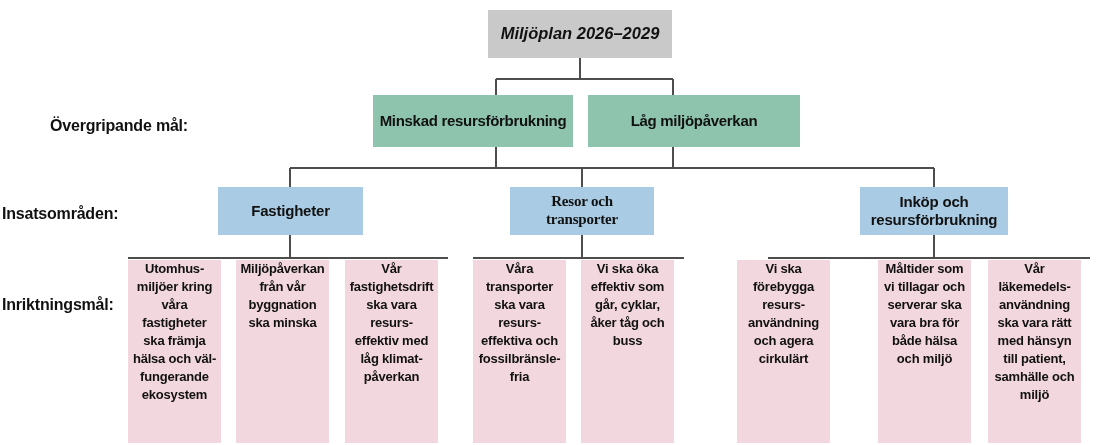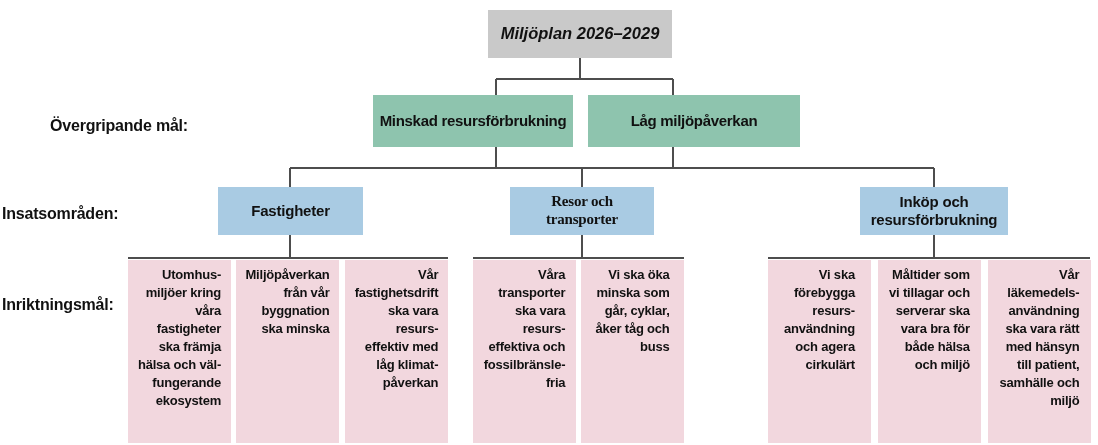--- a/index.html
+++ b/index.html
@@ -39,27 +39,27 @@
   .n-og2   { left:588px; top:95px;  width:212px; height:52px; }
   .green   { background:var(--green,#8ec4ae); font-size:15px; letter-spacing:-0.3px; }
 
   .n-fa1   { left:218px; top:187px; width:145px; height:48px; }
   .n-fa2   { left:510px; top:187px; width:144px; height:48px;font-family:Liberation Serif, serif; }
   .n-fa3   { left:860px; top:187px; width:148px; height:48px; }
   .blue    { background:var(--blue,#a9cbe3); font-size:15px; letter-spacing:-0.2px; }
 
   .pink {
     background:var(--pink,#f2d7de);
-    top:260px; width:103px; height:183px;
-    align-items:flex-start; padding-top:6px;
-    font-size:13px; line-height:18px; letter-spacing:-0.2px;text-align:right;
+    top:260px; width:93px; height:183px;
+    align-items:flex-start; padding-top:0;
+    font-size:13px; line-height:18px; letter-spacing:-0.2px;
   }
   .n-d1 { left:128px; } .n-d2 { left:236px; } .n-d3 { left:345px; }
   .n-d4 { left:473px; } .n-d5 { left:581px; }
-  .n-d6 { left:768px; } .n-d7 { left:878px; } .n-d8 { left:988px; }
+  .n-d6 { left:737px; } .n-d7 { left:878px; } .n-d8 { left:988px; }
 </style>
 </head>
 <body>
 
 <div class="canvas">
 
   <svg class="connectors" width="1098" height="445" viewBox="0 0 1098 445" aria-hidden="true">
     <path class="conn" d="M580 58 V79 M496 79 H673 M496 79 V95 M673 79 V95"></path>
     <path class="conn" d="M496 147 V168 M673 147 V168 M290 168 H934 M290 168 V187 M582 168 V187 M934 168 V187"></path>
     <path class="conn" d="M290 235 V258 M582 235 V258 M934 235 V258"></path>
@@ -101,21 +101,21 @@
 låg klimat-
 påverkan</div>
   <div class="node pink n-d4">Våra
 transporter
 ska vara
 resurs-
 effektiva och
 fossilbränsle-
 fria</div>
   <div class="node pink n-d5">Vi ska öka
-minska som
+effektiv som
 går, cyklar,
 åker tåg och
 buss</div>
   <div class="node pink n-d6">Vi ska
 förebygga
 resurs-
 användning
 och agera
 cirkulärt</div>
   <div class="node pink n-d7">Måltider som

